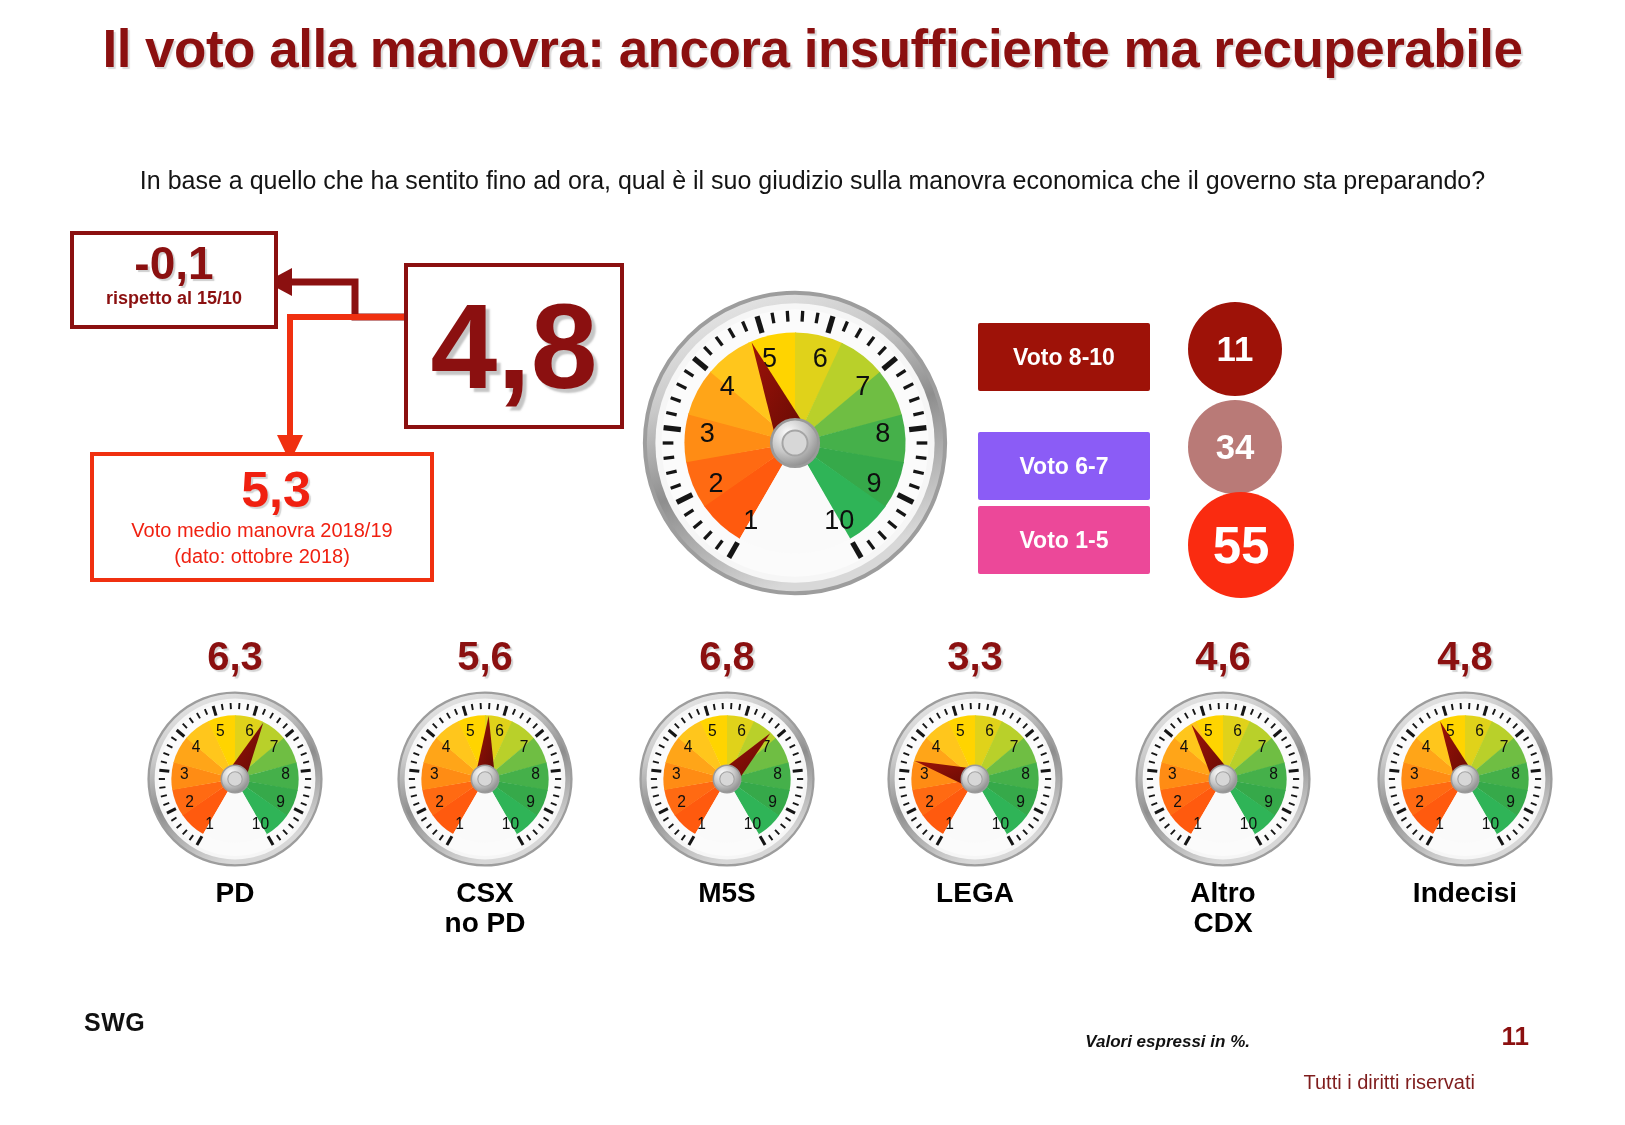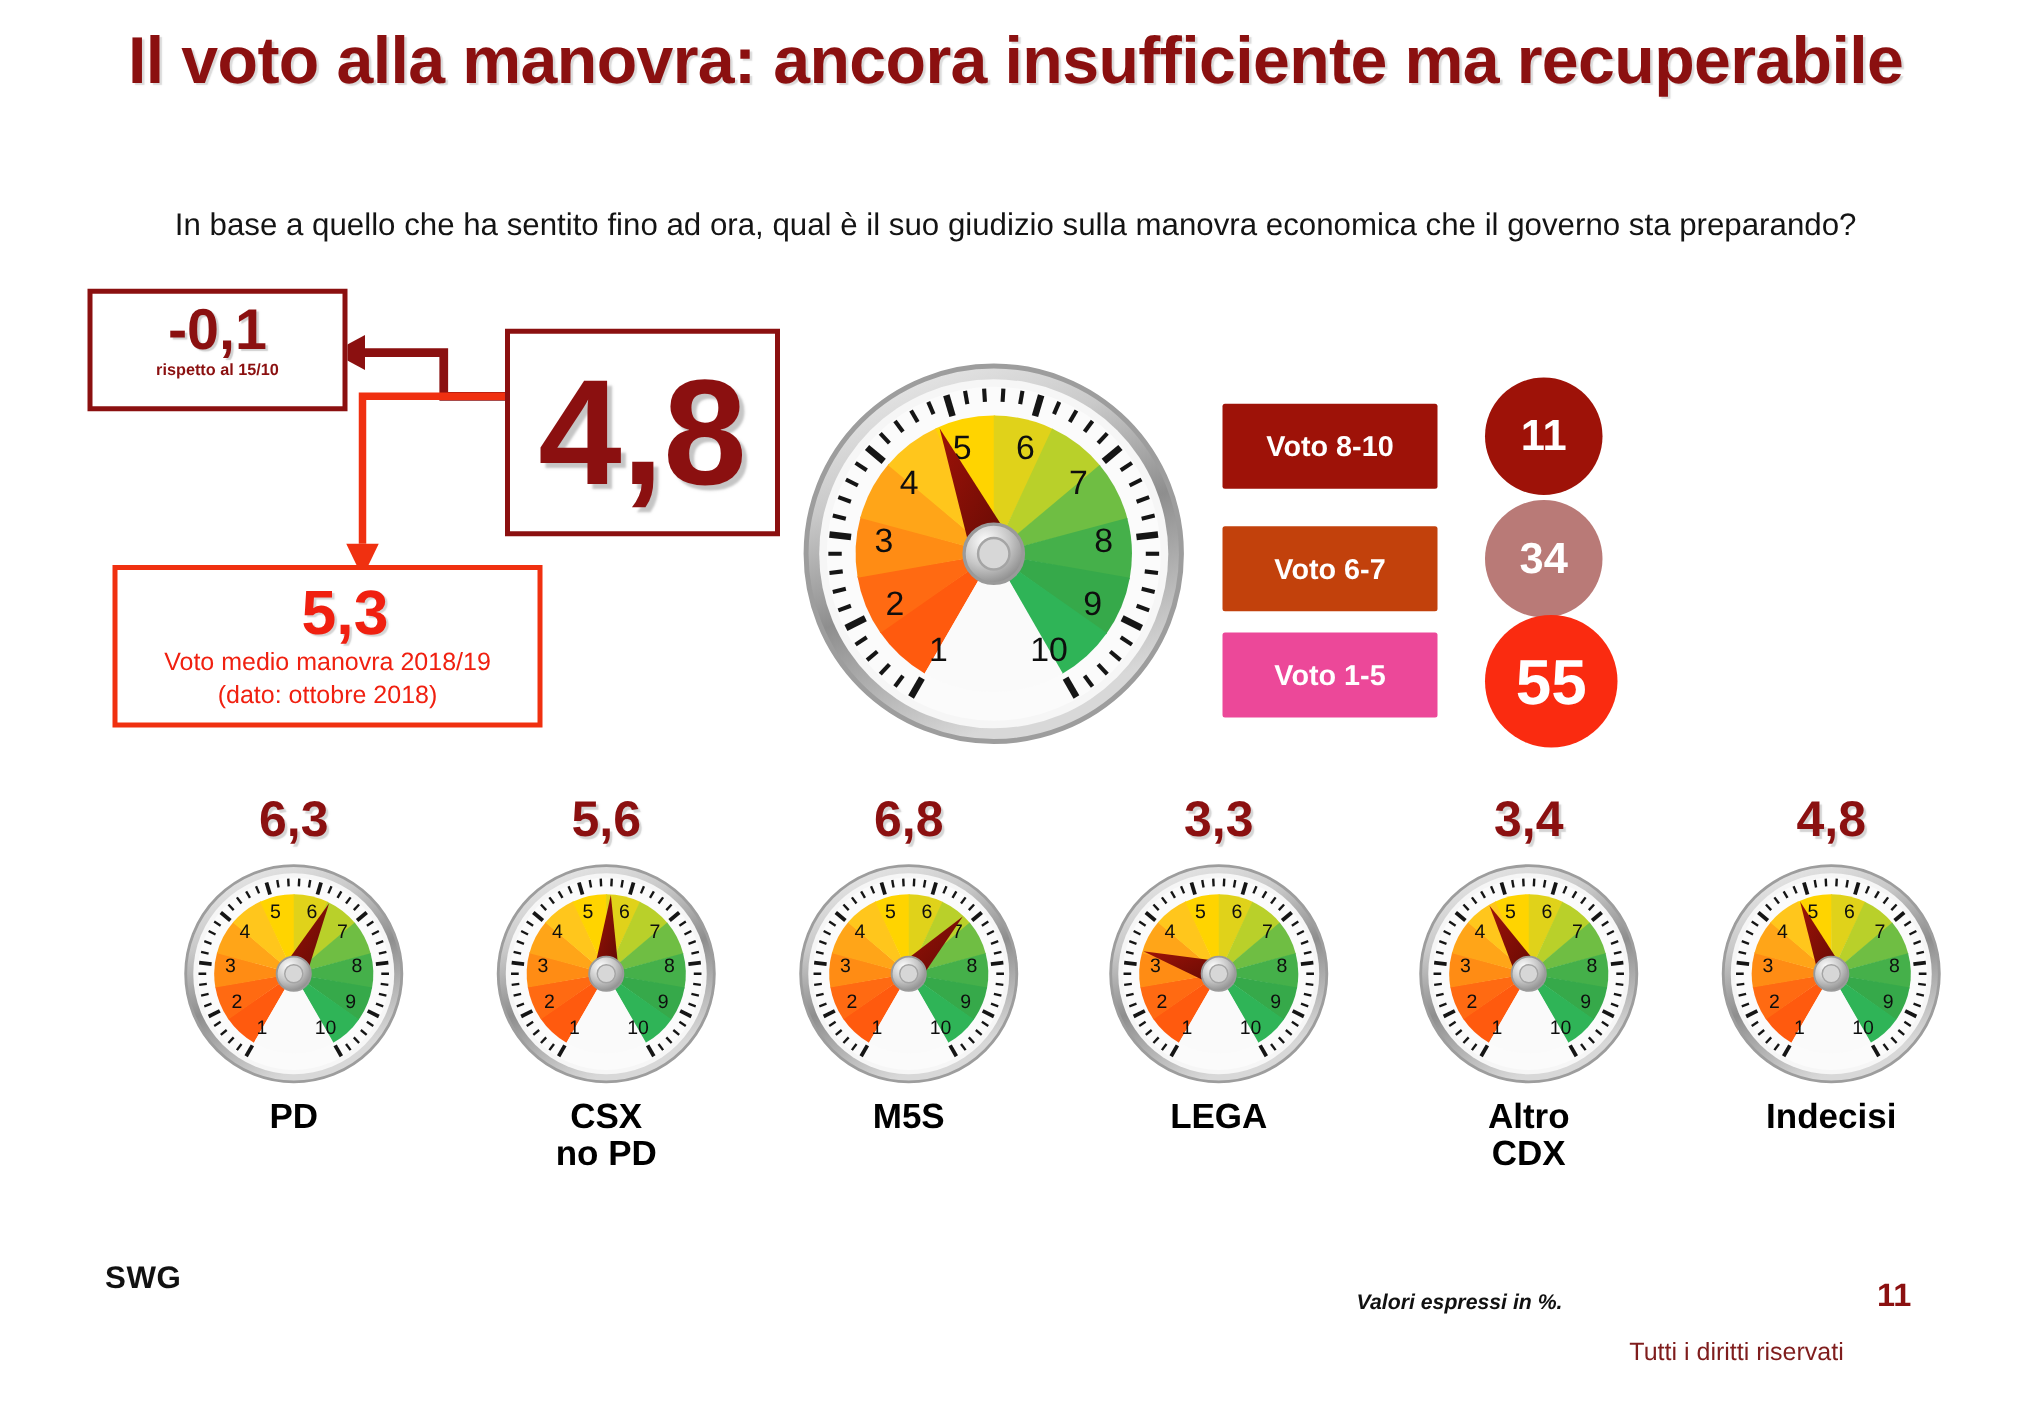--- a/index.html
+++ b/index.html
@@ -22,21 +22,21 @@
   }
 
   
   .box{position:absolute;box-sizing:border-box;background:#fff;text-align:center;}
   .box-dark{border:4px solid #8B1010;}
   .box-red{border:4px solid #F03010;}
 
   #box-delta{left:70px;top:231px;width:208px;height:98px;}
   #box-delta .big{font-size:46px;font-weight:bold;color:#8B1010;line-height:1;margin-top:5px;
       text-shadow:2px 2px 1px rgba(160,160,160,.5);}
-  #box-delta .sub{font-size:13px;font-weight:bold;color:#8B1010;margin-top:2px;}
+  #box-delta .sub{font-size:18px;font-weight:bold;color:#8B1010;margin-top:2px;}
 
   #box-main{left:404px;top:263px;width:220px;height:166px;display:flex;align-items:center;justify-content:center;}
   #box-main .huge{font-size:120px;font-weight:bold;color:#8B1010;line-height:1;
       text-shadow:4px 4px 2px rgba(150,150,150,.55);}
 
   #box-prev{left:90px;top:452px;width:344px;height:130px;}
   #box-prev .big{font-size:50px;font-weight:bold;color:#F02010;line-height:1.05;margin-top:8px;
       text-shadow:2px 2px 1px rgba(170,170,170,.5);padding-left:28px;}
   #box-prev .sub{font-size:20px;font-weight:normal;color:#F02010;line-height:1.25;margin-top:1px;}
 
@@ -197,21 +197,21 @@
   <circle cx="165" cy="165" r="150.15" fill="none" stroke="#9d9d9d" stroke-width="3.96"></circle>
   </svg></div>
 
   <div class="legend">
       <div class="legend-row">
         <div class="legend-pill" style="background:#9E1208;top:23px">Voto 8-10</div>
     <div class="legend-circle" style="background:#9E1208;width:94px;height:94px;
          left:210px;top:2px;font-size:34.78px">11</div>
       </div>
       <div class="legend-row">
-        <div class="legend-pill" style="background:#c2410c;top:23px">Voto 6-7</div>
+        <div class="legend-pill" style="background:#8b5cf6;top:34px">Voto 6-7</div>
     <div class="legend-circle" style="background:#B97A77;width:94px;height:94px;
          left:210px;top:2px;font-size:34.78px">34</div>
       </div>
       <div class="legend-row">
         <div class="legend-pill" style="background:#ec4899;top:10px">Voto 1-5</div>
     <div class="legend-circle" style="background:#FA2B10;width:106px;height:106px;
          left:210px;top:-4px;font-size:51px">55</div>
       </div>
     </div>
 
@@ -618,21 +618,21 @@
             <text x="120.46" y="139.09801356070363" font-family="Liberation Sans, sans-serif" font-size="15.58" fill="#0e0e0e" text-anchor="middle" dominant-baseline="central">10</text>
             <path d="M 34.63372786570792 76.92752449555977 L 93.06575805418274 105.26943075808202 L 99.02710883118857 85.35713245648563 Z" fill="url(#ndlS3)"></path>
             <circle cx="95" cy="95" r="13.68" fill="url(#hubS3)" stroke="#9a9a9a" stroke-width="1.52"></circle>
   <circle cx="95" cy="95" r="7.22" fill="#d7d7d7" stroke="#a5a5a5" stroke-width="1.1400000000000001"></circle>
   <circle cx="95" cy="95" r="86.45" fill="none" stroke="#9d9d9d" stroke-width="2.2800000000000002"></circle>
   </svg>
         </div>
     <div class="glabel">LEGA</div>
       </div>
       <div class="gcell" style="left: 1098px;">
-        <div class="gval">3,4</div>
+        <div class="gval">4,6</div>
     <div style="display:flex;justify-content:center;margin-top:8px">
           <svg viewBox="0 0 190 190" width="190" height="190">
   <defs>
     <linearGradient id="bzS4" x1="0" y1="0" x2="0.4" y2="1">
       <stop offset="0%" stop-color="#f2f2f2"></stop>
                 <stop offset="35%" stop-color="#c9c9c9"></stop>
       <stop offset="62%" stop-color="#8e8e8e"></stop>
                 <stop offset="100%" stop-color="#d8d8d8"></stop>
     </linearGradient>
     <radialGradient id="hubS4" cx="36%" cy="30%" r="75%">

